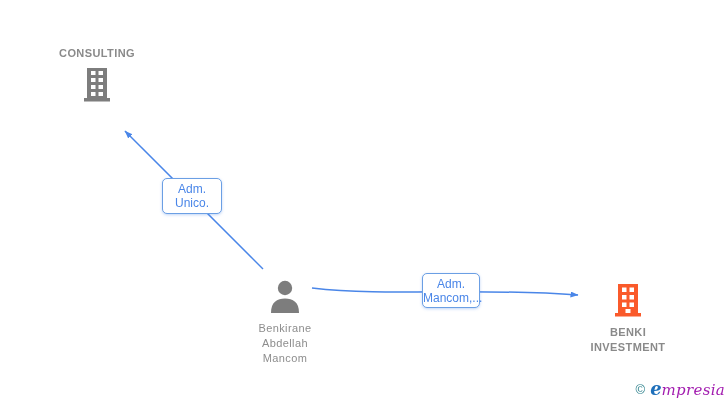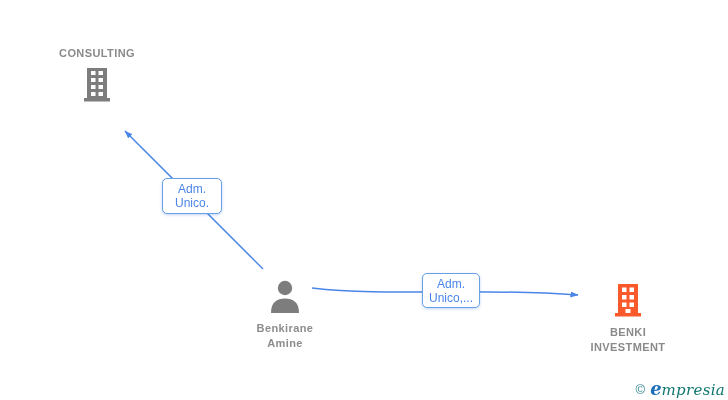--- a/index.html
+++ b/index.html
@@ -23,21 +23,21 @@
   }
   .node-label.bold { font-weight: bold; color: #8a8a8a; }
   .icon-wrap { display: inline-block; cursor: pointer; }
 
   
   .node.consulting { left: 27px; top: 46px; width: 140px; }
   .node.consulting .icon-wrap { margin-top: 7px; }
 
   
   .node.person { left: 215px; top: 280px; width: 140px; }
-  .node.person .node-label { margin-top: 4px; font-weight: bold; }
+  .node.person .node-label { margin-top: 4px; }
 
   
   .node.investment { left: 558px; top: 284px; width: 140px; }
   .node.investment .node-label { margin-top: 4px; }
 
   .edge-label {
     position: absolute;
     background: #ffffff;
     border: 1px solid #6b9fe4;
     border-radius: 5px;
@@ -66,21 +66,21 @@
     font-size: 13px;
     vertical-align: 1px;
     margin-right: 5px;
     font-family: "Liberation Sans", sans-serif;
   }
   .wm-brand {
     font-family: "DejaVu Serif", serif;
     font-style: italic;
   }
   .wm-initial { color: #1e6fba; font-size: 18px; font-weight: bold; }
-  .wm-rest { color: #0f766e; font-size: 15px; letter-spacing: 0.3px; }
+  .wm-rest { color: #a21caf; font-size: 15px; letter-spacing: 0.3px; }
 </style>
 </head>
 <body>
 
 <div id="canvas">
 
   <svg class="edges" viewBox="0 0 728 400">
     <defs>
       <marker id="arrowhead" markerWidth="10" markerHeight="8" refX="7.5" refY="3" orient="auto" markerUnits="userSpaceOnUse">
         <path d="M0,0 L8,3 L0,6 Z" fill="#4a86e8"></path>
@@ -118,21 +118,22 @@
     <span class="icon-wrap">
       <svg width="36" height="33" viewBox="0 0 36 33">
         <g fill="#7d7d7d">
           <circle cx="18" cy="8" r="7.2"></circle>
           <path d="M4,33 C4,22 10,18.5 18,18.5 C26,18.5 32,22 32,33 Z"></path>
         </g>
       </svg>
     </span>
     <div class="node-label">
       <div>Benkirane</div>
-      <div>Amine</div>
+      <div>Abdellah</div>
+      <div>Mancom</div>
     </div>
   </div>
 
   <div class="node investment">
     <span class="icon-wrap">
       <svg width="32" height="33" viewBox="0 0 32 33">
         <g fill="#fa5a2b">
           <rect x="6" y="0" width="20" height="29"></rect>
           <rect x="3" y="29" width="26" height="3.5"></rect>
         </g>
@@ -153,20 +154,20 @@
     </div>
   </div>
 
   <div class="edge-label mancom">
     <div>Adm.</div>
     <div>Unico.</div>
   </div>
 
   <div class="edge-label unico">
     <div>Adm.</div>
-    <div>Unico,...</div>
+    <div>Mancom,...</div>
   </div>
 
   <div class="watermark">
     <span class="wm-copy">©</span><span class="wm-brand"><span class="wm-initial">e</span><span class="wm-rest">mpresia</span></span>
   </div>
 
 </div>
 
 </body></html>

